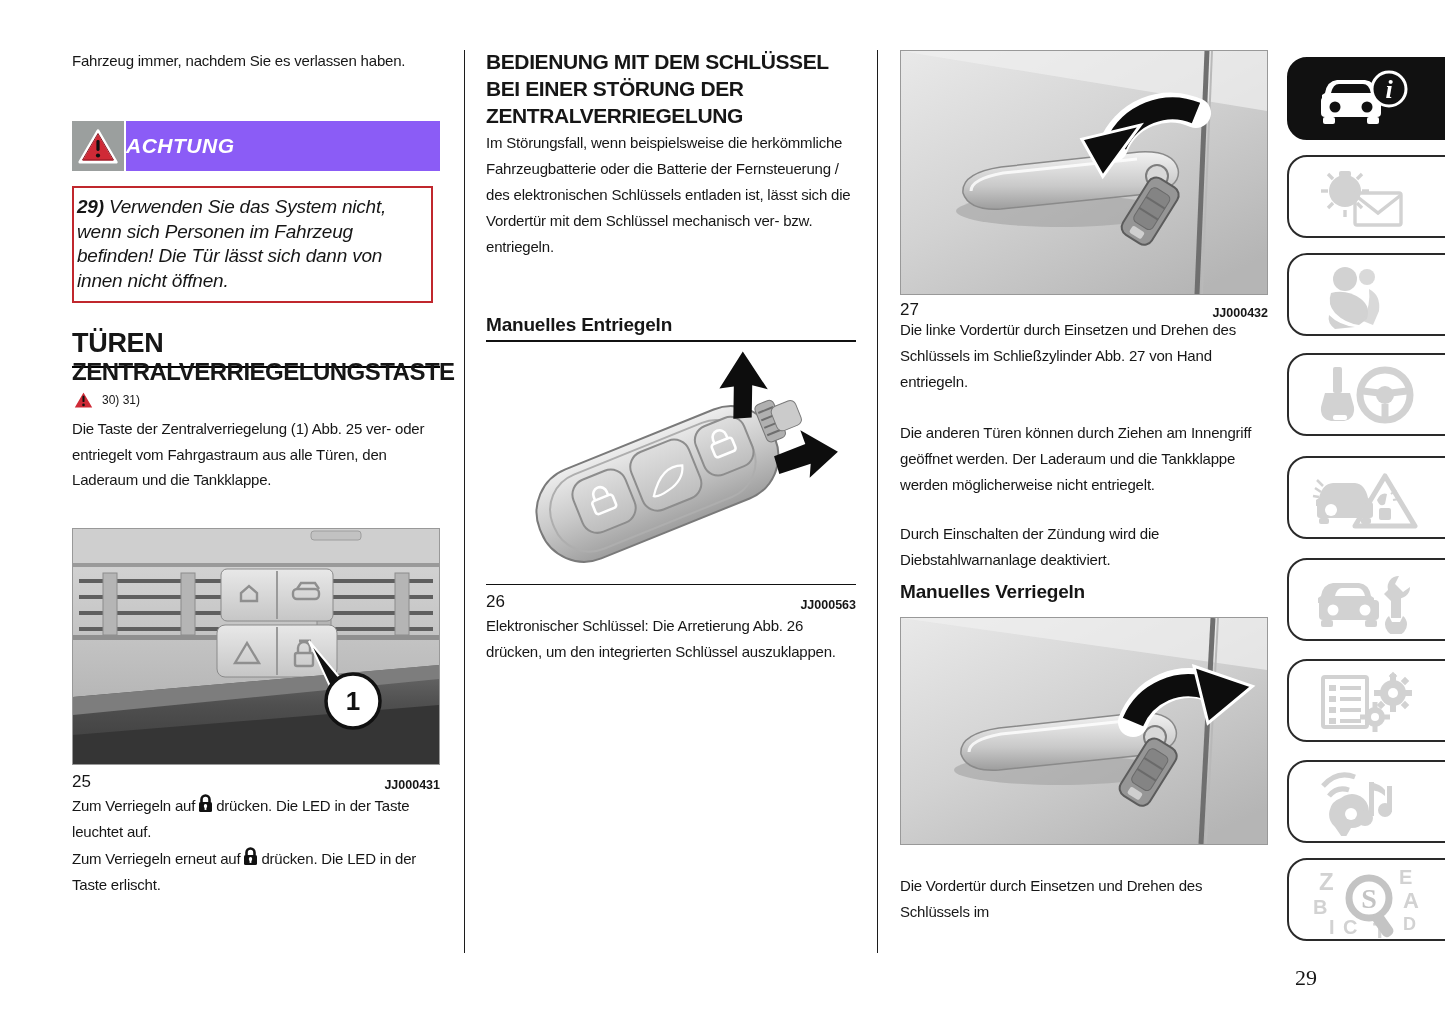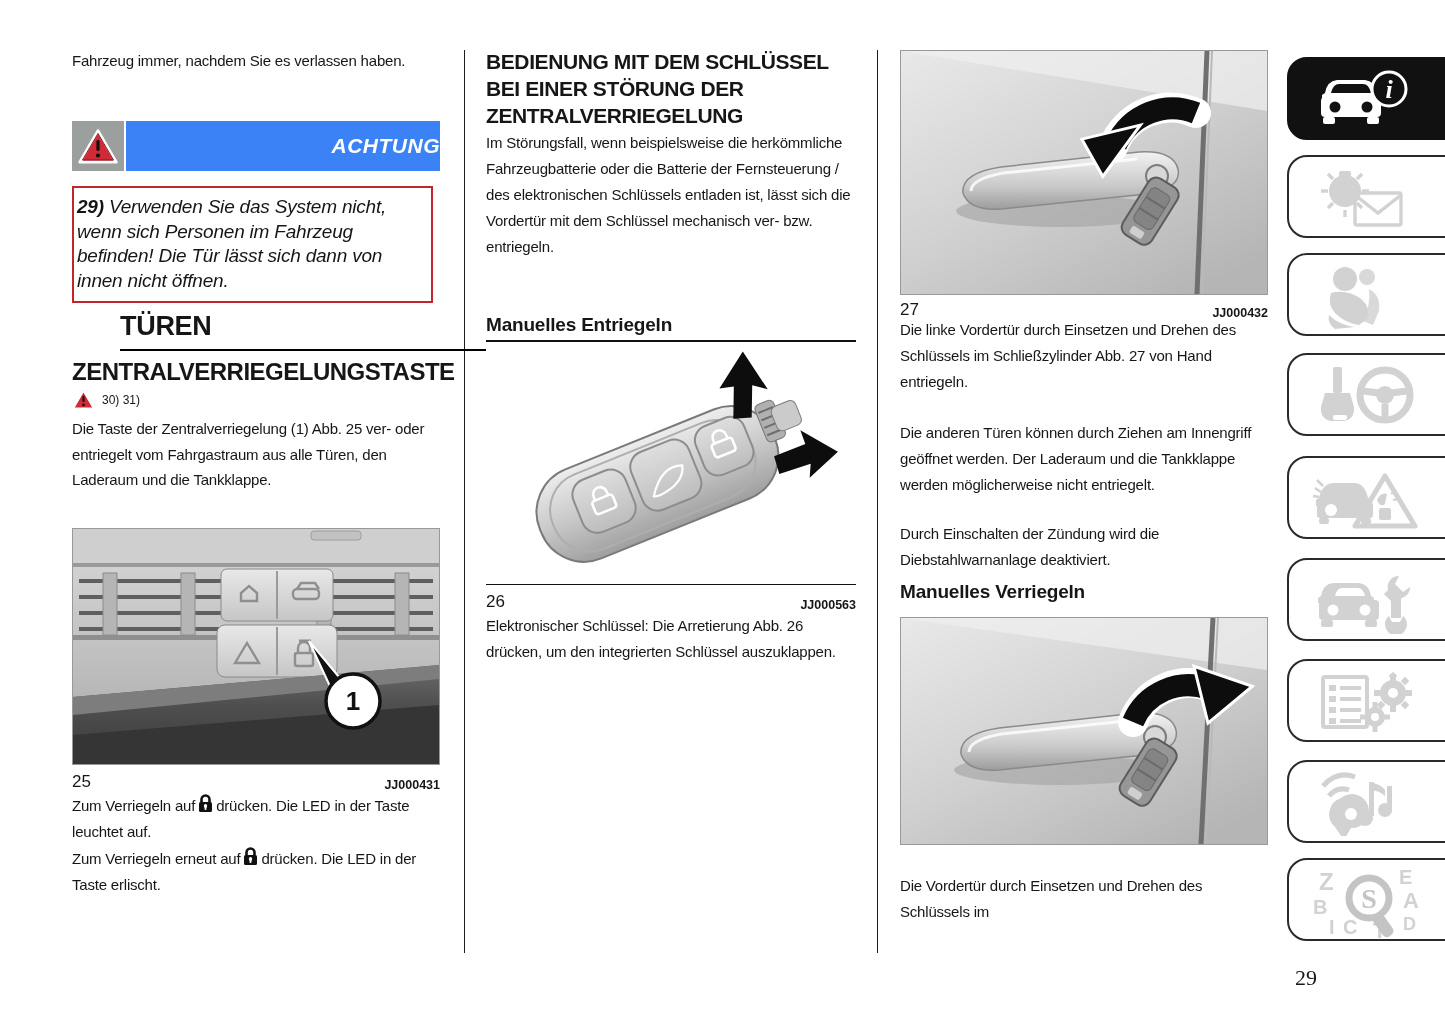--- a/index.html
+++ b/index.html
@@ -8,21 +8,21 @@
     overflow:hidden; font-family:"Liberation Sans", sans-serif; color:#161616;
   }
   .abs { position:absolute; }
   .body-text { font-size:15px; line-height:25.5px; letter-spacing:-0.2px; margin:0; }
   .vline { position:absolute; top:50px; height:903px; width:1px; background:#1c1c1c; }
 
   
   .col { width:368px; }
   .achtung-bar { display:flex; height:50px; }
   .achtung-tri-cell { width:52px; background:#9b9f9e; display:flex; align-items:center; justify-content:center; margin-right:2px; }
-  .achtung-label-cell { flex:1; background:#3b82f6; display:flex; align-items:center; justify-content:flex-end; }
+  .achtung-label-cell { flex:1; background:#8b5cf6; display:flex; align-items:center; justify-content:flex-start; }
   .achtung-label { color:#fff; font-weight:bold; font-style:italic; font-size:21px; letter-spacing:0.5px; }
   .warn-box { border:2px solid #c0272d; padding:7px 10px 8px 3px; }
   .warn-box p { font-size:19px; line-height:24.5px; font-style:italic; margin:0; letter-spacing:-0.2px;}
   .sec-title { font-size:27px; font-weight:bold; letter-spacing:-0.3px; border-bottom:2px solid #000; padding-bottom:7px; }
   .subsec-title { font-size:24px; font-weight:bold; letter-spacing:-0.5px; }
   .note-refs { font-size:12px; font-weight:normal; letter-spacing:0; }
   .fig-frame { border:1px solid #999; box-sizing:border-box; overflow:hidden; background:#dcdcdc; }
   .fig-caption { display:flex; justify-content:space-between; align-items:flex-end; }
   .fig-num { font-size:17px; letter-spacing:0; }
   .fig-code { font-size:12.5px; font-weight:bold; letter-spacing:0; }
@@ -57,21 +57,21 @@
     </div>
     <div class="achtung-label-cell">
       <span class="achtung-label">ACHTUNG</span>
     </div>
   </div>
 
   <div class="abs warn-box col" style="left:72px; top:186px; width:344px;">
     <p><b>29)</b><span> Verwenden Sie das System nicht, wenn sich Personen im Fahrzeug befinden! Die Tür lässt sich dann von innen nicht öffnen.</span></p>
   </div>
 
-  <div class="abs sec-title col" style="left:72px; top:311px;margin-left:48px;">TÜREN</div>
+  <div class="abs sec-title col" style="left:72px; top:328px;">TÜREN</div>
 
   <div class="abs subsec-title col" style="left:72px; top:358px;">ZENTRALVERRIEGELUNGSTASTE</div>
 
   <div class="abs" style="left:72px; top:389px; display:flex; align-items:center; gap:7px;">
     <svg width="23" height="21" viewBox="0 0 40 37">
       <polygon points="20,3 38,34 2,34" fill="#cf2a36" stroke="#ffffff" stroke-width="3.2" stroke-linejoin="round"></polygon>
       <rect x="18.2" y="12" width="3.6" height="11" rx="1.6" fill="#111"></rect>
       <circle cx="20" cy="28" r="2.3" fill="#111"></circle>
     </svg>
     <span class="note-refs">30) 31)</span>

